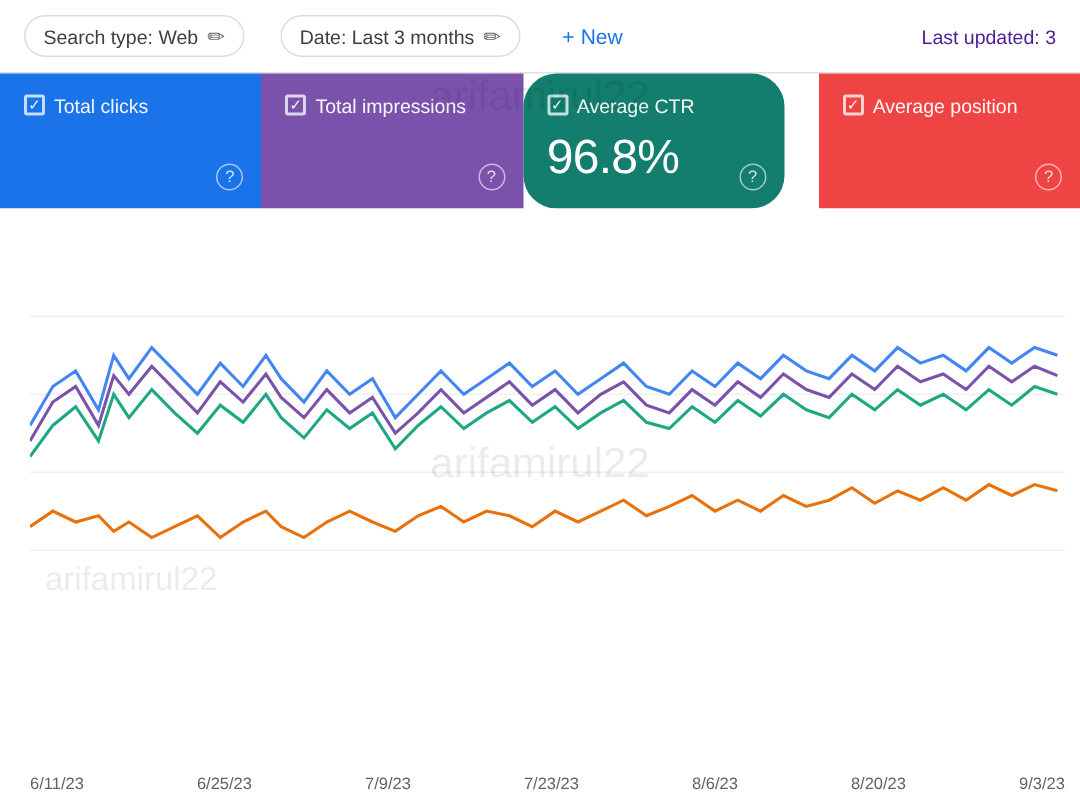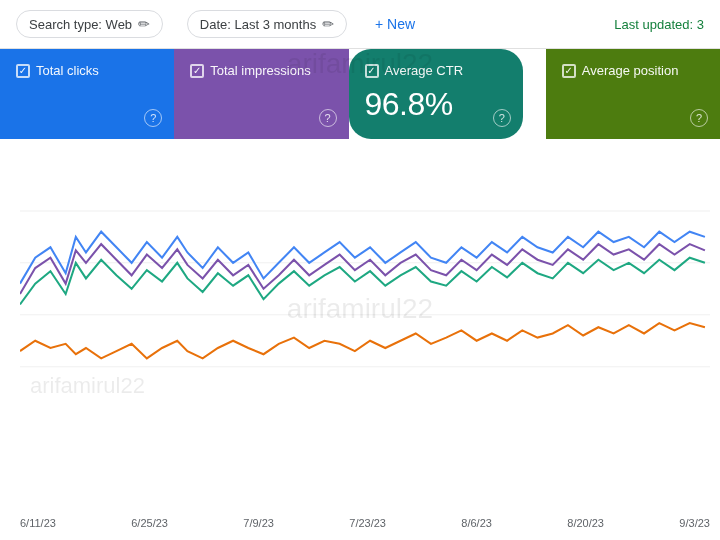--- a/index.html
+++ b/index.html
@@ -45,42 +45,42 @@
       color: #1a73e8;
       cursor: pointer;
       margin-left: 4px;
       font-weight: 500;
       background: none;
       border: none;
     }
     .last-updated {
       margin-left: auto;
       font-size: 13px;
-      color: #15803d;
+      color: #4c1d95;
     }
 
     
     .metrics-row {
       display: flex;
       width: 100%;
     }
     .metric-card {
       flex: 1;
       padding: 14px 16px 16px;
       color: #fff;
       position: relative;
     }
     .metric-card.blue { background: #1a73e8; }
     .metric-card.purple { background: #7b52ab; }
     .metric-card.teal { background: #137e6d; border-radius: 22px; }
-    .metric-card.orange { background: #4d7c0f; margin-left: 23px; }
+    .metric-card.orange { background: #ef4444; margin-left: 23px; }
 
     .metric-header {
       display: flex;
-      align-items: center;
+      align-items: flex-start;
       gap: 6px;
       font-size: 13px;
       margin-bottom: 8px;
       opacity: 0.95;
     }
     .metric-checkbox {
       width: 14px;
       height: 14px;
       border: 2px solid rgba(255,255,255,0.8);
       border-radius: 2px;

